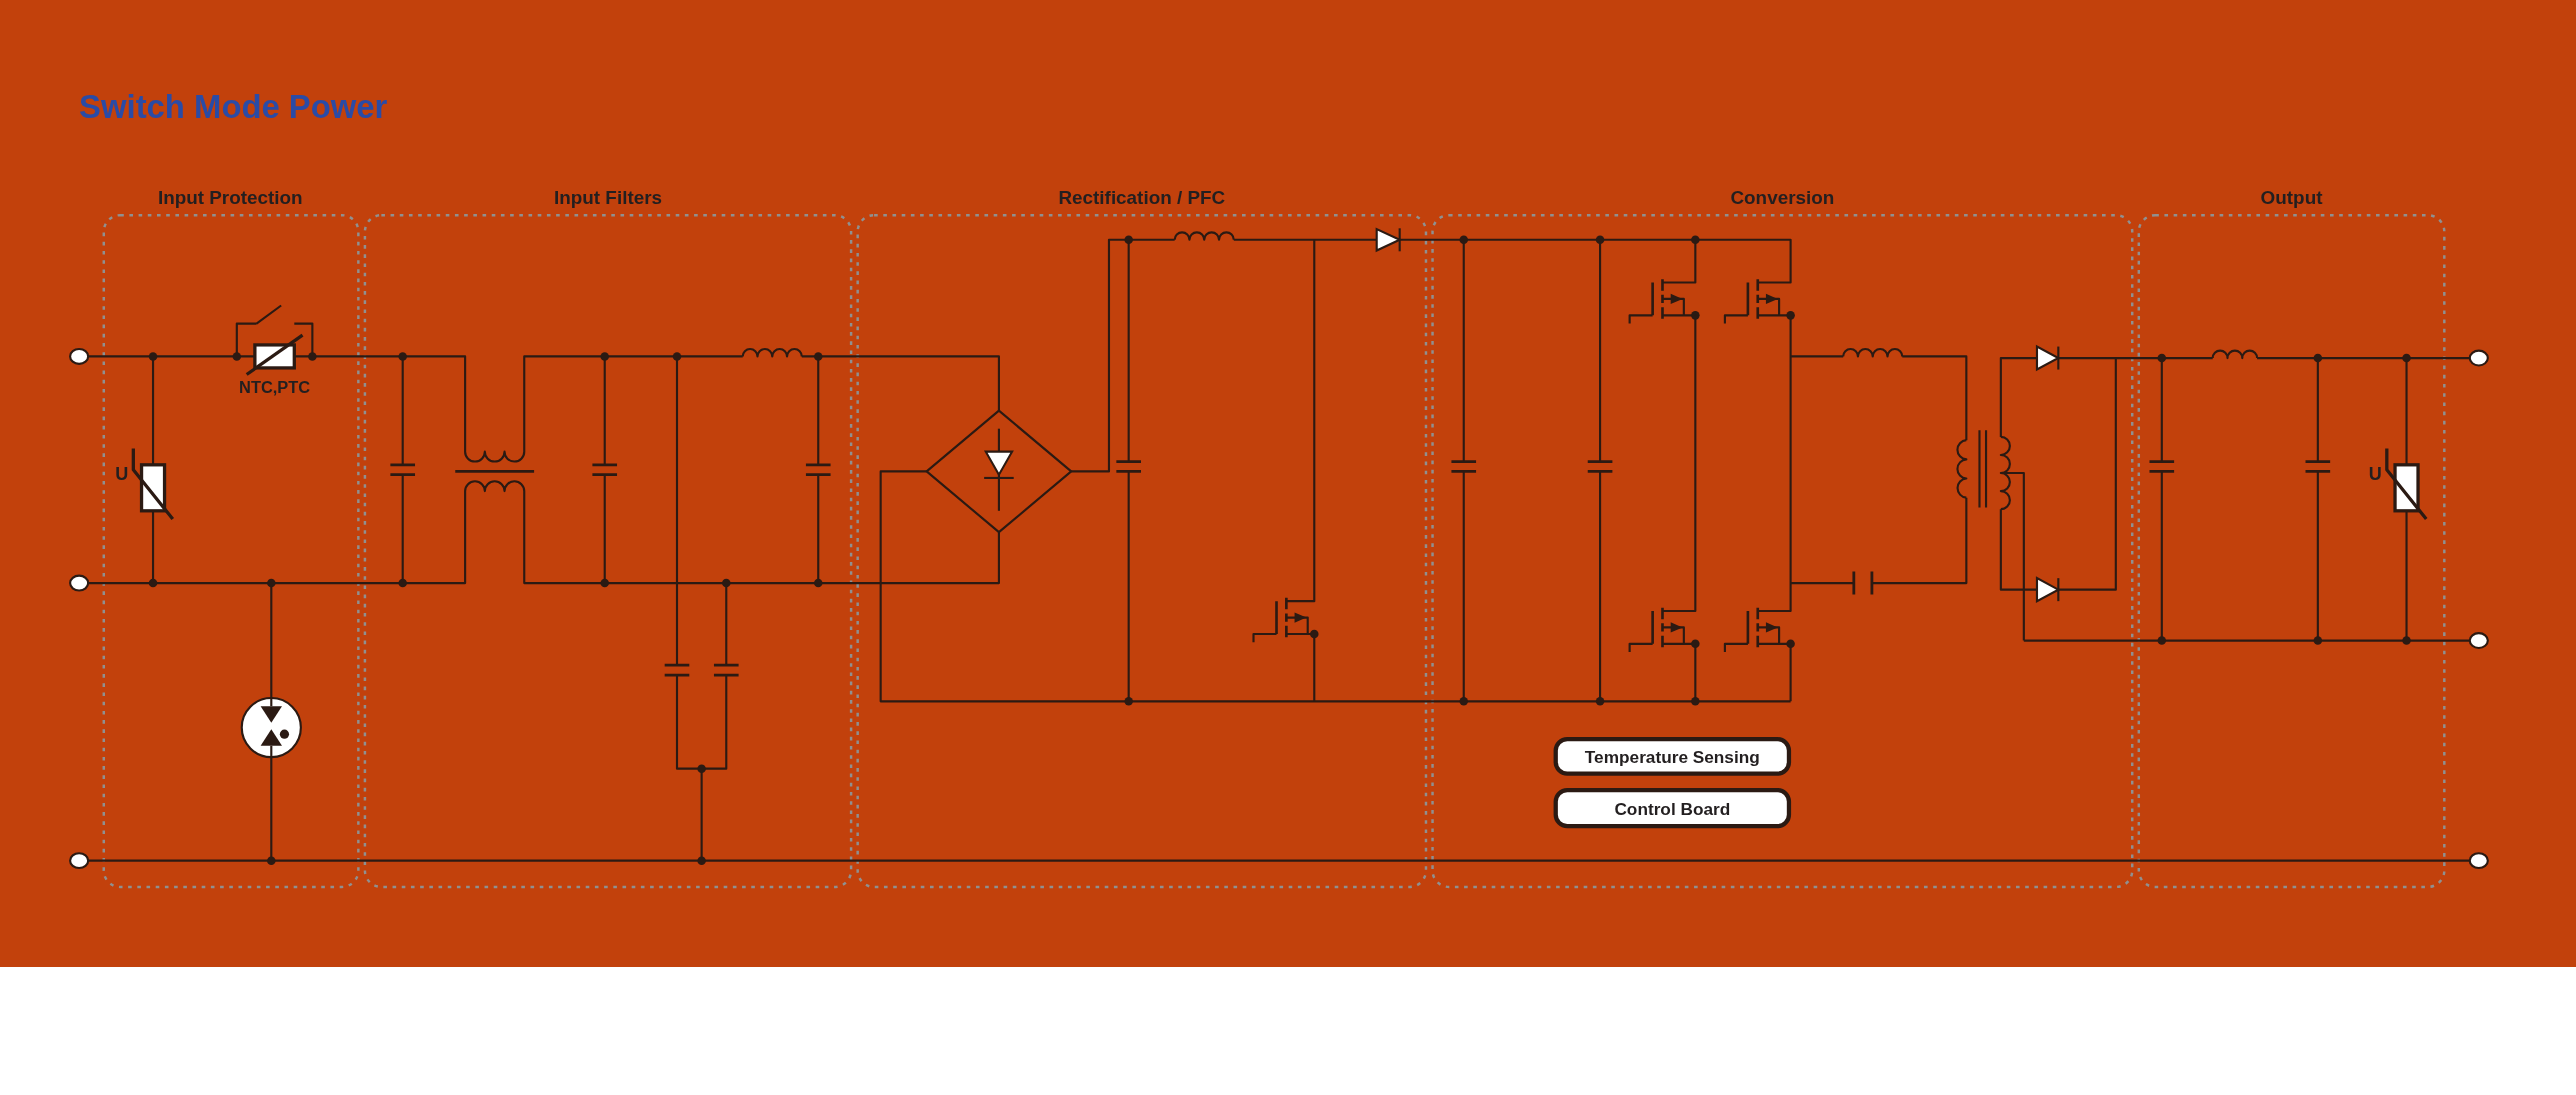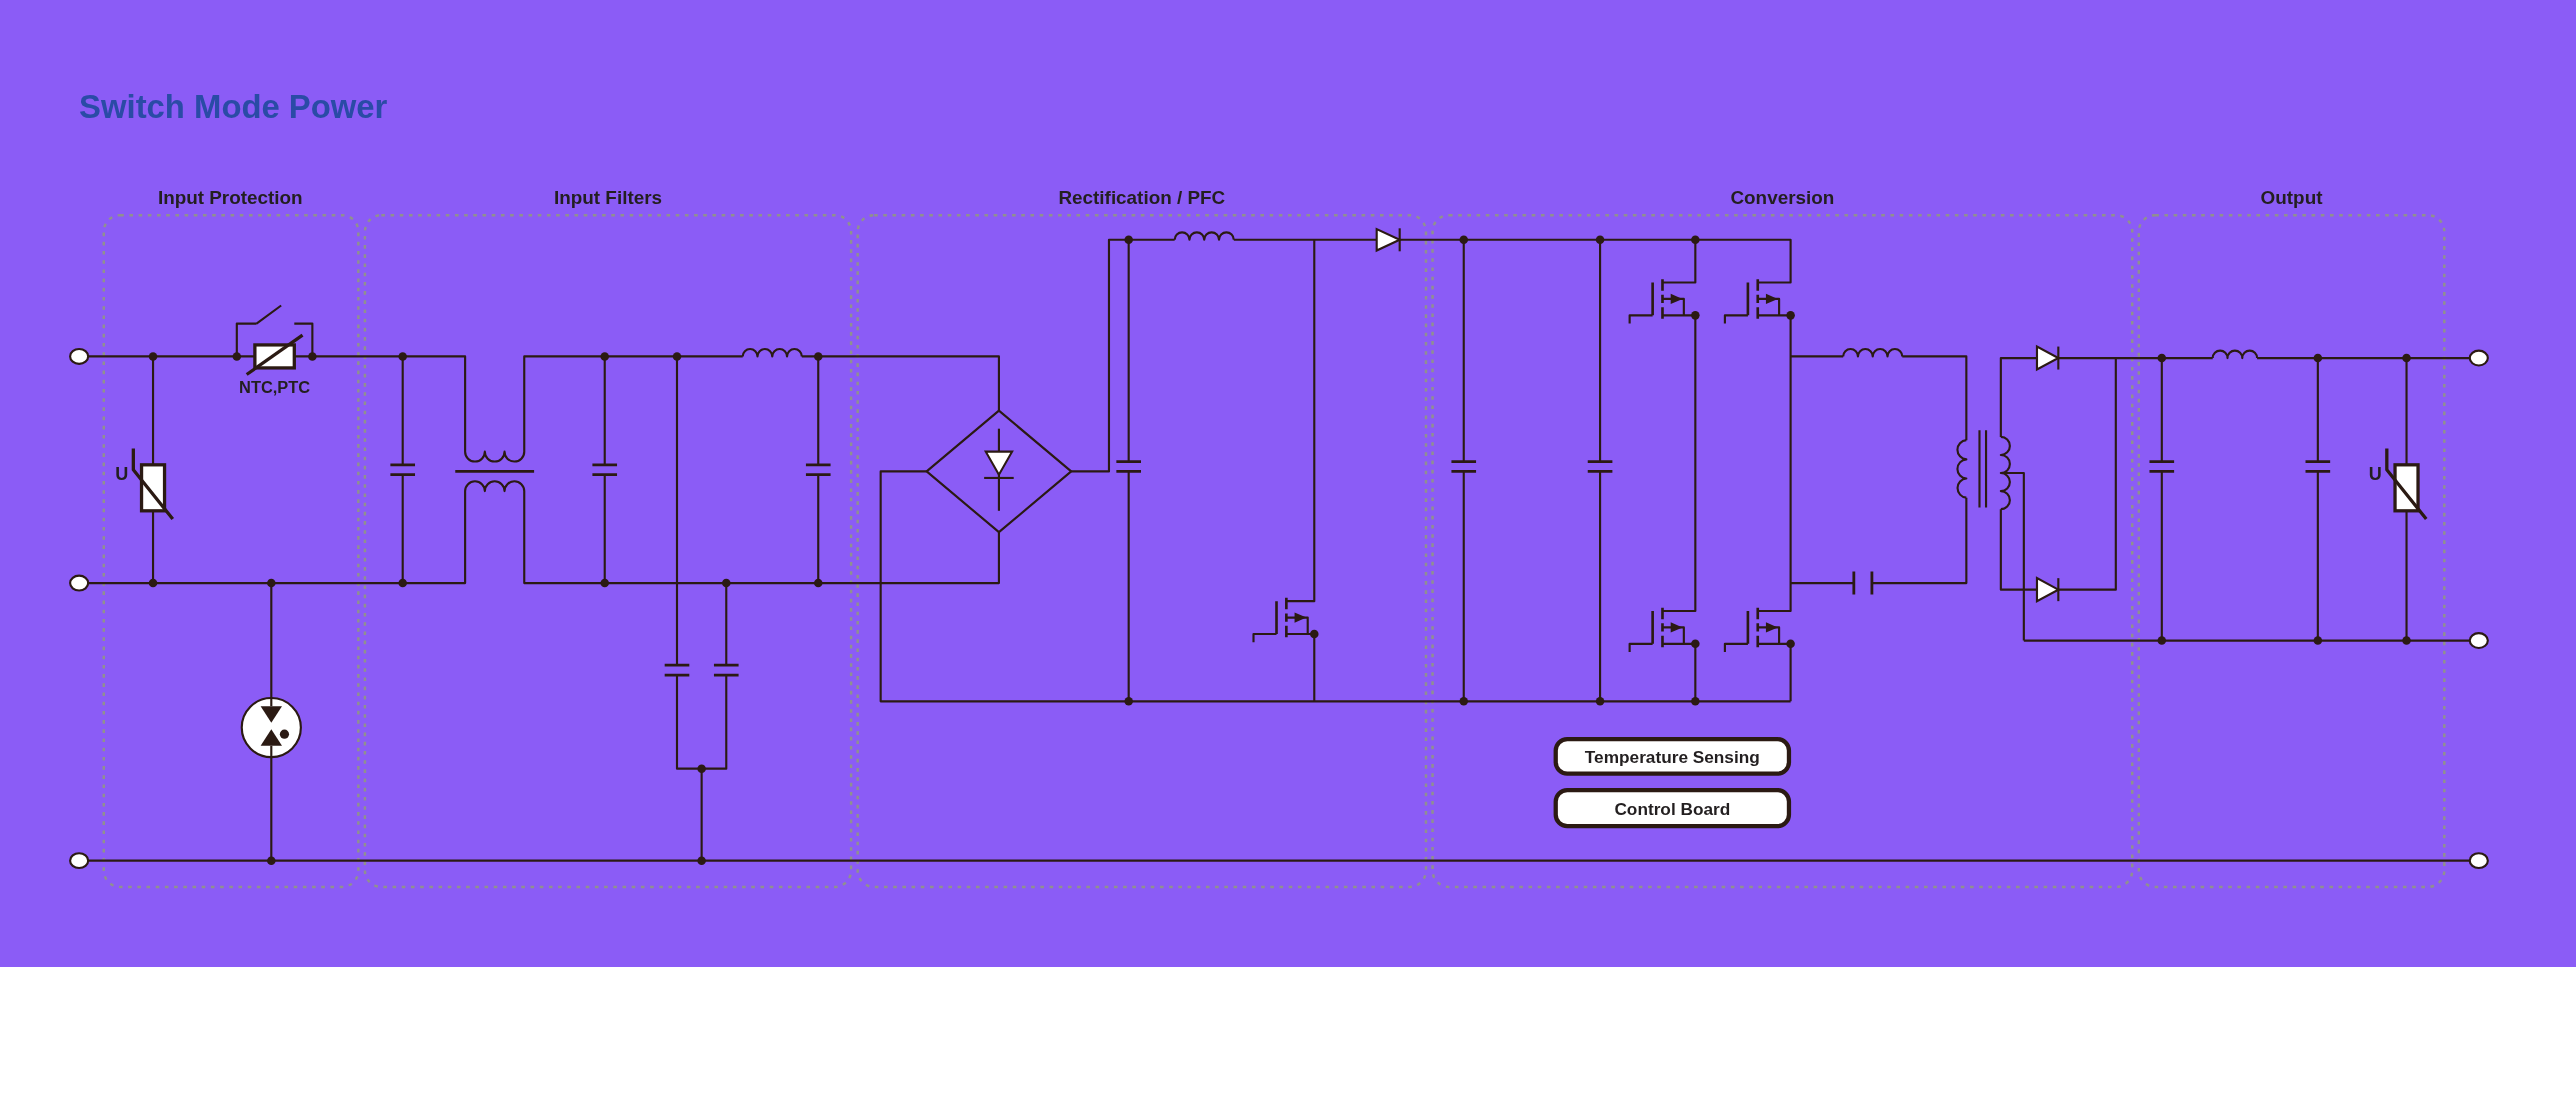--- a/index.html
+++ b/index.html
@@ -1,16 +1,16 @@
 <!DOCTYPE html>
 <html style="font-size:8.2px"><head>
 <meta charset="utf-8">
 <style>
   html,body{margin:0;padding:0;background:#ffffff;}
-  .page{width:100vw;aspect-ratio:5661/2126;background:#8b5cf6;overflow:hidden;}
+  .page{width:100vw;aspect-ratio:5661/2126;background:#c2410c;overflow:hidden;}
   svg{display:block;width:100%;height:100%;font-family:"Liberation Sans",sans-serif;}
   .w{fill:none;stroke:#2b1a13;stroke-width:1.3;stroke-linejoin:round;}
   .w16{fill:none;stroke:#2b1a13;stroke-width:1.6;stroke-linejoin:round;}
   .pl{fill:none;stroke:#2b1a13;stroke-width:1.7;}
   .w2{fill:none;stroke:#2b1a13;stroke-width:2;stroke-linejoin:round;}
   .blk{fill:#2b1a13;stroke:none;}
   .sym{fill:#ffffff;stroke:#2b1a13;stroke-width:1.3;}
   .sym2{fill:#ffffff;stroke:#2b1a13;stroke-width:2;}
   .obox{fill:#ffffff;stroke:#2b1a13;stroke-width:2.6;}
   .dash{fill:none;stroke:#909090;stroke-width:1.5;stroke-dasharray:2.2 3.4;}

